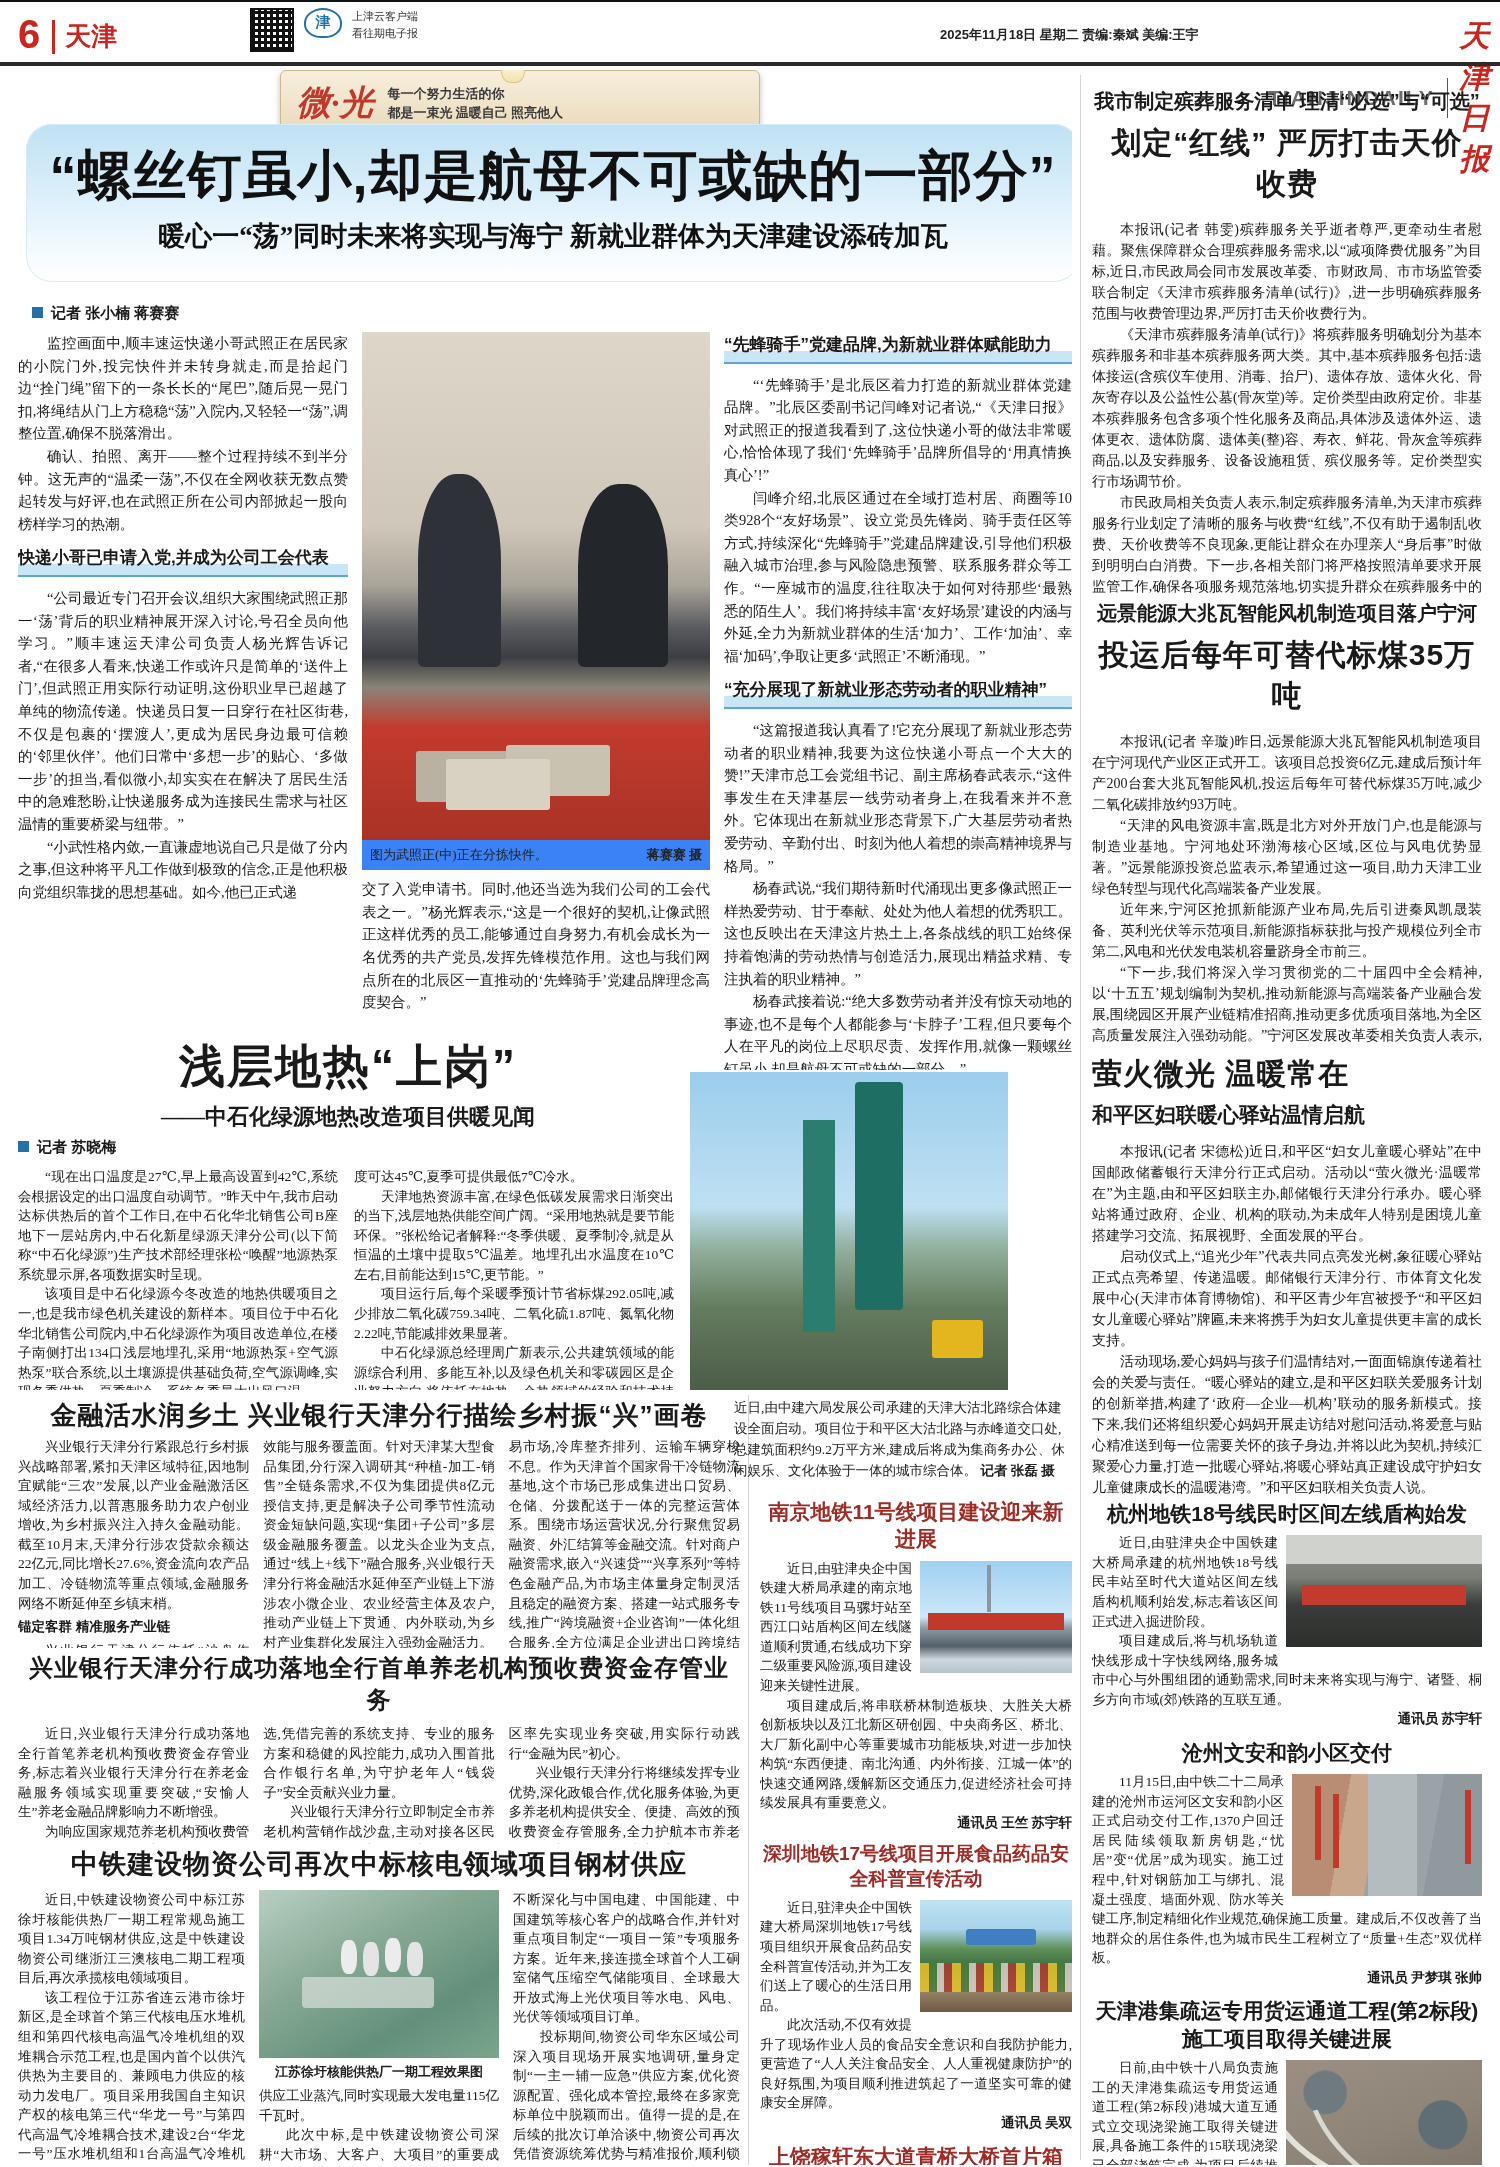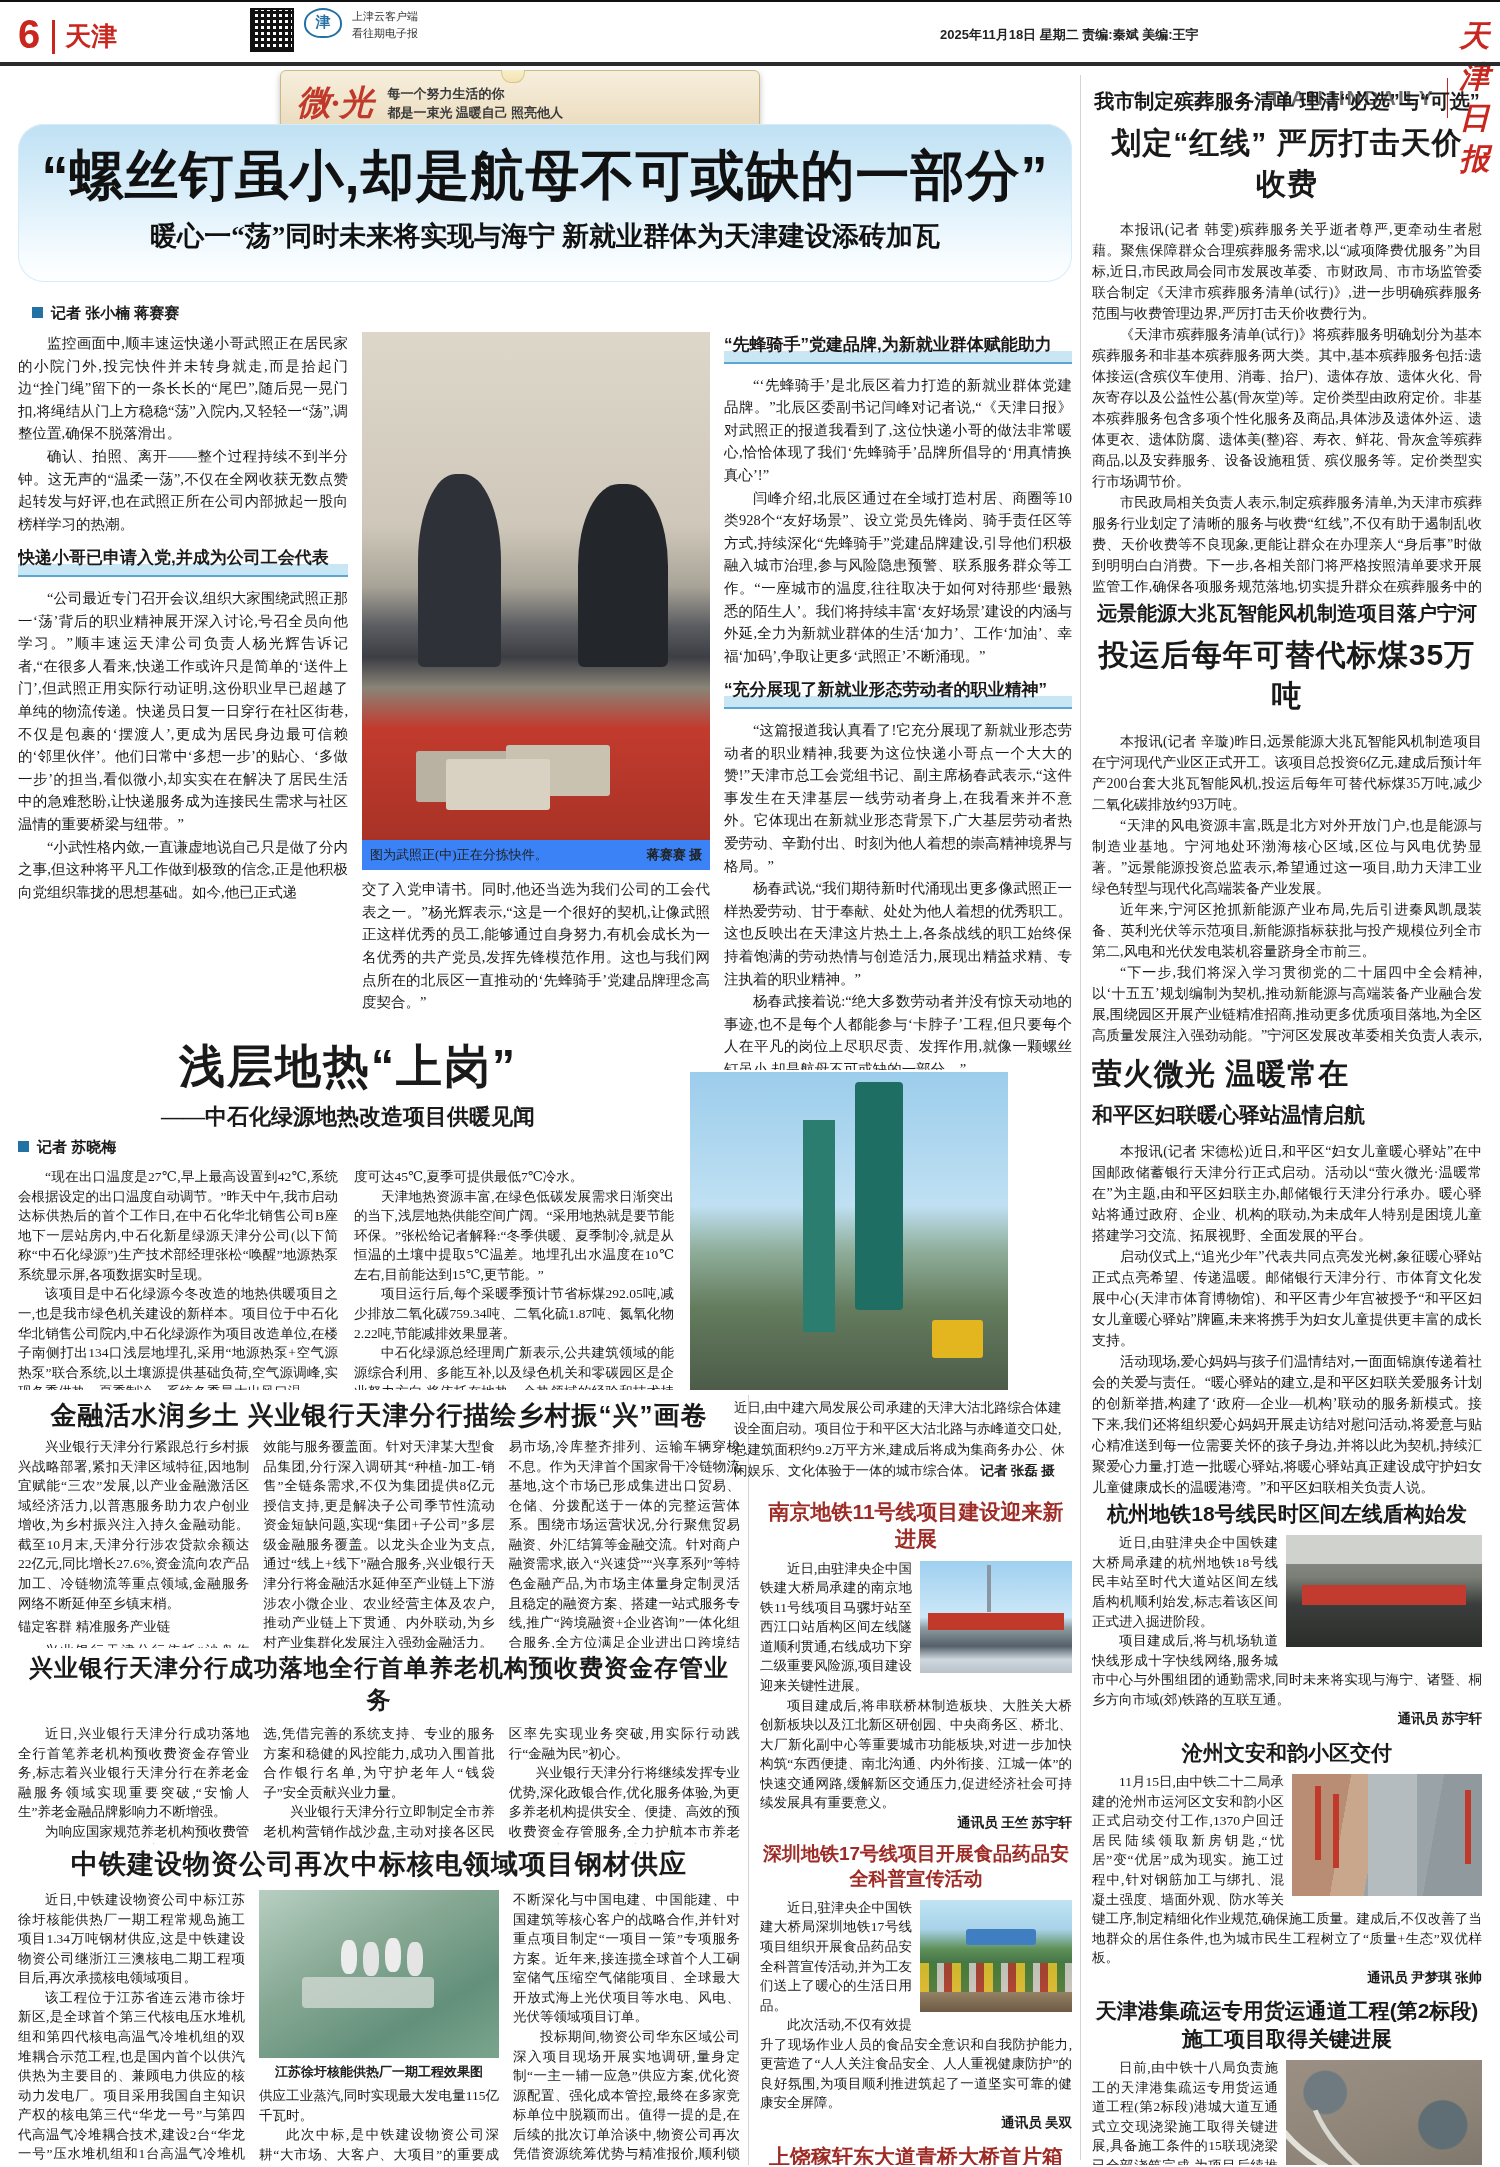--- a/index.html
+++ b/index.html
@@ -49,21 +49,21 @@
         padding-bottom:3px;margin:10px 0;text-indent:0 !important;}
   .capband{background:#3b82f6;padding:5px 8px;display:flex;justify-content:space-between;align-items:baseline;}
   
   .kicker{font-size:20px;font-weight:900;text-align:center;}
   .bighead{font-size:30px;font-weight:900;text-align:center;letter-spacing:1px;}
   .mhead{font-size:26px;font-weight:900;text-align:center;letter-spacing:1px;}
   .ghead{font-size:46px;font-weight:900;text-align:center;letter-spacing:2px;}
   .gsub{font-size:22px;font-weight:900;text-align:center;}
   .bhead{font-size:21px;font-weight:900;text-align:center;line-height:1.3;margin-bottom:6px;}
   .red{color:#9e2b25;}
-  .boldsub{font-weight:400;text-align:center;text-indent:0 !important;margin:4px 0 !important;}
+  .boldsub{font-weight:700;text-align:center;text-indent:0 !important;margin:4px 0 !important;}
   
   .ph{position:relative;overflow:hidden;background:#bbb;}
   .ph-sort{background:linear-gradient(180deg,#ddd7ca 0%,#cfc8ba 38%,#a9a498 50%,#5a5c60 58%,#3c3e44 64%,#8a8478 70%,#c23b2e 78%,#a93226 100%);}
   .ph-sort::before{content:"";position:absolute;left:16%;top:28%;width:24%;height:38%;background:#2e3137;border-radius:45% 45% 6px 6px;}
   .ph-sort::after{content:"";position:absolute;right:12%;top:30%;width:26%;height:36%;background:#23262b;border-radius:45% 45% 6px 6px;}
   .ph-sort .pkg{position:absolute;left:24%;bottom:6%;width:30%;height:10%;background:#d9d2c2;border-radius:3px;box-shadow:60px -14px 0 #c9c2b0,-30px -8px 0 #b9b2a2;}
   .ph-crane{background:linear-gradient(180deg,#9ccdec 0%,#bfe0f2 42%,#8fae9b 56%,#647c5e 74%,#4c5c49 100%);}
   .ph-crane::before{content:"";position:absolute;left:52%;top:3%;width:15%;height:72%;background:#1f6e63;border-radius:4px;box-shadow:-60px 30px 0 -8px #2a7d6f;}
   .ph-crane::after{content:"";position:absolute;right:8%;bottom:10%;width:16%;height:12%;background:#e3b51f;border-radius:3px;}
   .ph-nuke{background:linear-gradient(150deg,#b7cfc2 0%,#86a893 40%,#63907b 72%,#7aa58d 100%);}
@@ -128,21 +128,21 @@
 
   <section class="abs" style="left:18px;top:70px;width:1054px;height:1000px;overflow:hidden;">
     <div class="abs badge" style="left:262px;top:0;width:446px;height:52px;">
       <div class="bulb"></div>
       <span class="wg">微·光</span>
       <span class="bl">
         <span style="display:block">每一个努力生活的你</span>
         <span style="display:block">都是一束光 温暖自己 照亮他人</span>
       </span>
     </div>
-    <div class="abs bluebox" style="left:0;top:54px;width:1054px;height:158px;">
+    <div class="abs bluebox" style="left:8px;top:54px;width:1054px;height:158px;">
       <div class="fhead sans" style="margin-top:20px;">“螺丝钉虽小,却是航母不可或缺的一部分”</div>
       <div class="fsub" style="margin-top:12px;">暖心一“荡”同时未来将实现与海宁 新就业群体为天津建设添砖加瓦</div>
     </div>
     <div class="abs byline sans" style="left:14px;top:228px;">
       <span class="bysq"></span><span>记者 张小楠 蒋赛赛</span>
     </div>
     <div class="abs" style="left:0;top:262px;width:1054px;height:738px;display:flex;gap:14px;">
       <div class="art fbody" style="width:330px;overflow:hidden;">
         <div>
             <p>监控画面中,顺丰速运快递小哥武照正在居民家的小院门外,投完快件并未转身就走,而是拾起门边“拴门绳”留下的一条长长的“尾巴”,随后晃一晃门扣,将绳结从门上方稳稳“荡”入院内,又轻轻一“荡”,调整位置,确保不脱落滑出。</p>

